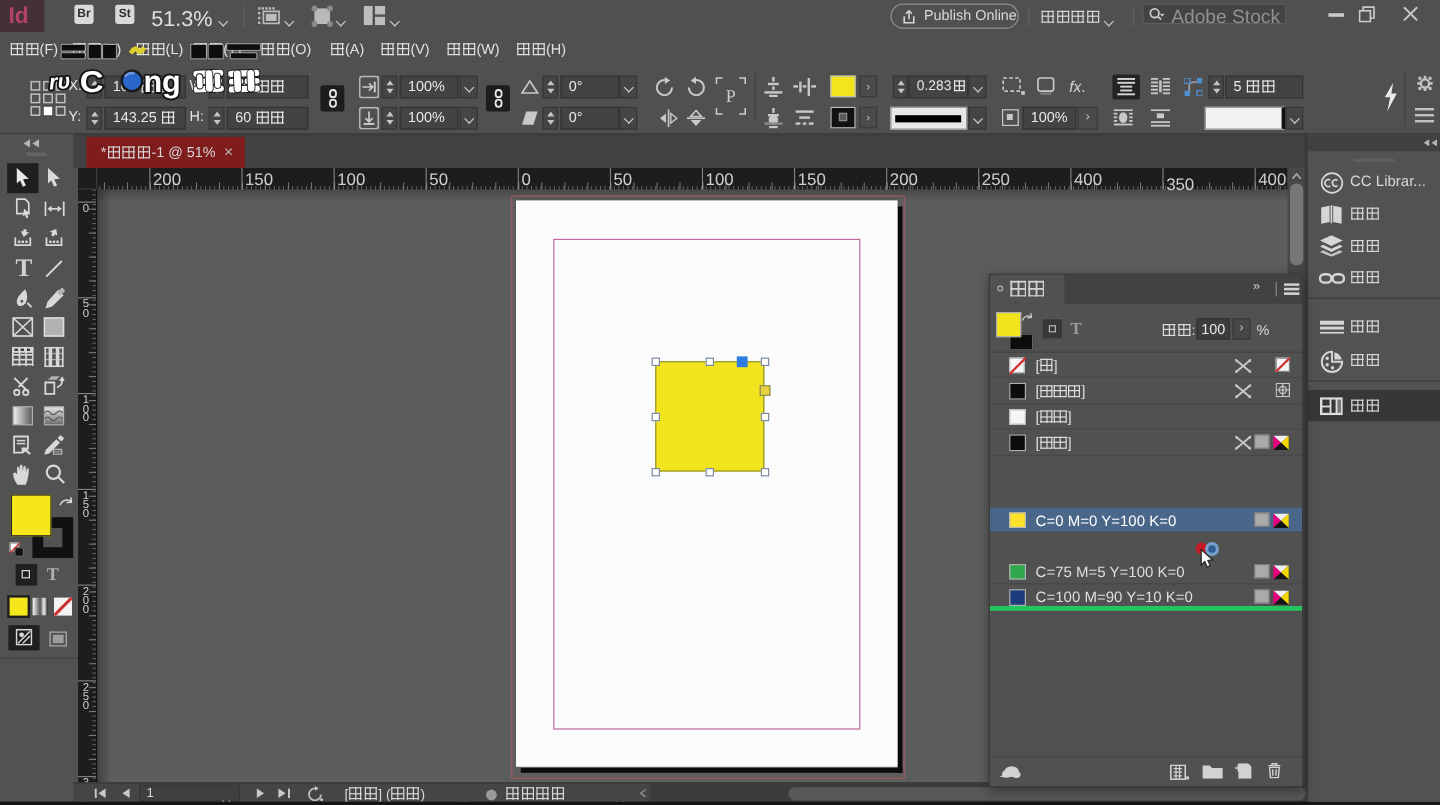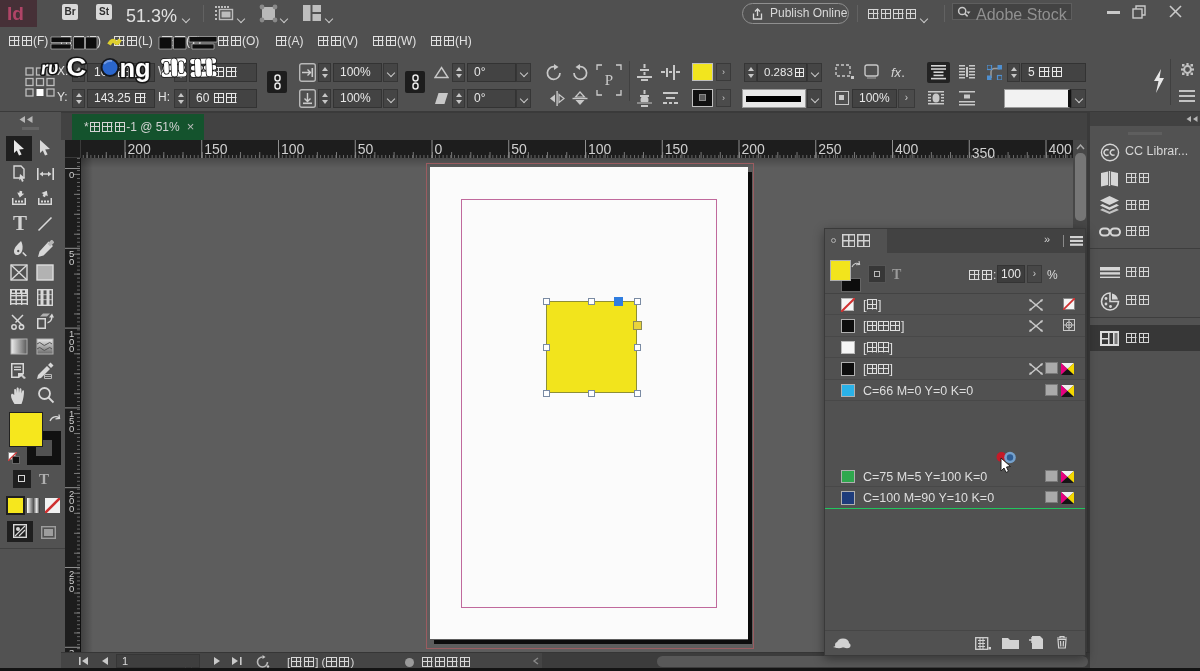--- a/index.html
+++ b/index.html
@@ -574,21 +574,21 @@
         <circle cx="5" cy="5" r="2" fill="#d8d8d8"></circle>
       </svg>
   <svg class="abs" style="left:41px;top:414px" width="15" height="13" viewBox="0 0 15 13">
         <rect x="0.7" y="0.7" width="13.6" height="11.6" fill="none" stroke="#9d9d9d" stroke-width="1.4"></rect>
         <rect x="3" y="3" width="9" height="7" fill="#9d9d9d"></rect>
       </svg>
   <div class="abs" style="left:0;top:436px;width:65px;height:1px;background:#414141"></div>
 </div>
 
 <div class="abs" style="left:61px;top:112px;width:1029px;height:28px;background:#424242;border-top:1px solid #3a3a3a"></div>
-<div class="abs" style="left:72px;top:114px;width:132px;height:26px;background:#14532d;color:#d4d4d4;font-size:12px;line-height:26px"><span style="margin-left:12px">*</span><span class="cj"></span><span class="cj"></span><span class="cj"></span>-1 @ 51%<span style="margin-left:7px;font-size:13px;color:#bbb">×</span></div>
+<div class="abs" style="left:72px;top:114px;width:132px;height:26px;background:#7f1d1d;color:#d4d4d4;font-size:12px;line-height:26px"><span style="margin-left:12px">*</span><span class="cj"></span><span class="cj"></span><span class="cj"></span>-1 @ 51%<span style="margin-left:7px;font-size:13px;color:#bbb">×</span></div>
 
 <div class="abs" style="left:81px;top:158px;width:997px;height:494px;background:#5d5d5d;overflow:hidden">
       <div class="abs" style="left:0;top:0;width:100%;height:100%;background:linear-gradient(90deg,rgba(0,0,0,.30),rgba(0,0,0,0) 12px),linear-gradient(180deg,rgba(0,0,0,.22),rgba(0,0,0,0) 10px)"></div>
   <div class="abs" style="left:345px;top:5px;width:328px;height:486px;border:1px solid #9b5c60"></div>
 
   <div class="abs" style="left:667px;top:14px;width:4px;height:472px;background:#0c0c0c"></div>
   <div class="abs" style="left:353px;top:482px;width:318px;height:4px;background:#0c0c0c"></div>
   <div class="abs" style="left:349px;top:9px;width:318px;height:472px;background:#fbfbfb"></div>
   <div class="abs" style="left:380px;top:41px;width:256px;height:409px;border:1px solid #c0699c"></div>
   <div class="abs" style="left:465px;top:143px;width:91px;height:92px;background:#f2e41c;border:1px solid #8e8f35"></div>
@@ -858,43 +858,43 @@
           </g>
         </svg>
 <div class="abs" style="left:220px;top:4px;width:13px;height:12px;background:#aaaaaa;border:1px solid #7a7a7a"></div>
 <svg class="abs" style="left:236px;top:5px" width="13" height="12" viewBox="0 0 13 12">
           <path d="M0 0 H13 L6.5 6 Z" fill="#efefef"></path>
           <path d="M0 0 V12 L6.5 6 Z" fill="#e6007e"></path>
           <path d="M13 0 V12 L6.5 6 Z" fill="#f5d800"></path>
           <path d="M0 12 H13 L6.5 6 Z" fill="#151515"></path>
         </svg>
 </div>
-<div class="abs" style="left:0;top:150.5px;width:260px;height:21.5px;border-bottom:1px solid #484848">
-<div class="abs" style="left:16px;top:4px;width:13.5px;height:13.5px;background:#2ab2e8;border:1px solid #b0b0b0"></div>
-<div class="abs" style="left:38px;top:4px;color:#dedede;font-size:12.5px">C=66 M=0 Y=0 K=0</div>
+<div class="abs" style="left:0;top:193.5px;width:260px;height:21.5px;background:#4a678a;border-bottom:1px solid #484848">
+<div class="abs" style="left:16px;top:4px;width:13.5px;height:13.5px;background:#ffe32a;border:1px solid #b8b8b8"></div>
+<div class="abs" style="left:38px;top:4px;color:#fff;font-size:12.5px">C=0 M=0 Y=100 K=0</div>
 <div class="abs" style="left:220px;top:4px;width:13px;height:12px;background:#aaaaaa;border:1px solid #7a7a7a"></div>
 <svg class="abs" style="left:236px;top:5px" width="13" height="12" viewBox="0 0 13 12">
           <path d="M0 0 H13 L6.5 6 Z" fill="#efefef"></path>
           <path d="M0 0 V12 L6.5 6 Z" fill="#e6007e"></path>
           <path d="M13 0 V12 L6.5 6 Z" fill="#f5d800"></path>
           <path d="M0 12 H13 L6.5 6 Z" fill="#151515"></path>
         </svg>
 </div>
 <div class="abs" style="left:0;top:236.5px;width:260px;height:21.5px;border-bottom:1px solid #484848">
 <div class="abs" style="left:16px;top:4px;width:13.5px;height:13.5px;background:#2fa84e;border:1px solid #b0b0b0"></div>
 <div class="abs" style="left:38px;top:4px;color:#dedede;font-size:12.5px">C=75 M=5 Y=100 K=0</div>
 <div class="abs" style="left:220px;top:4px;width:13px;height:12px;background:#aaaaaa;border:1px solid #7a7a7a"></div>
 <svg class="abs" style="left:236px;top:5px" width="13" height="12" viewBox="0 0 13 12">
           <path d="M0 0 H13 L6.5 6 Z" fill="#efefef"></path>
           <path d="M0 0 V12 L6.5 6 Z" fill="#e6007e"></path>
           <path d="M13 0 V12 L6.5 6 Z" fill="#f5d800"></path>
           <path d="M0 12 H13 L6.5 6 Z" fill="#151515"></path>
         </svg>
 </div>
-<div class="abs" style="left:0;top:258.0px;width:260px;height:21.5px;border-bottom:1px solid #22c55e">
+<div class="abs" style="left:0;top:258.0px;width:260px;height:21.5px;border-bottom:4px solid #22c55e">
 <div class="abs" style="left:16px;top:4px;width:13.5px;height:13.5px;background:#1e3c7b;border:1px solid #b0b0b0"></div>
 <div class="abs" style="left:38px;top:4px;color:#dedede;font-size:12.5px">C=100 M=90 Y=10 K=0</div>
 <div class="abs" style="left:220px;top:4px;width:13px;height:12px;background:#aaaaaa;border:1px solid #7a7a7a"></div>
 <svg class="abs" style="left:236px;top:5px" width="13" height="12" viewBox="0 0 13 12">
           <path d="M0 0 H13 L6.5 6 Z" fill="#efefef"></path>
           <path d="M0 0 V12 L6.5 6 Z" fill="#e6007e"></path>
           <path d="M13 0 V12 L6.5 6 Z" fill="#f5d800"></path>
           <path d="M0 12 H13 L6.5 6 Z" fill="#151515"></path>
         </svg>
 </div>

